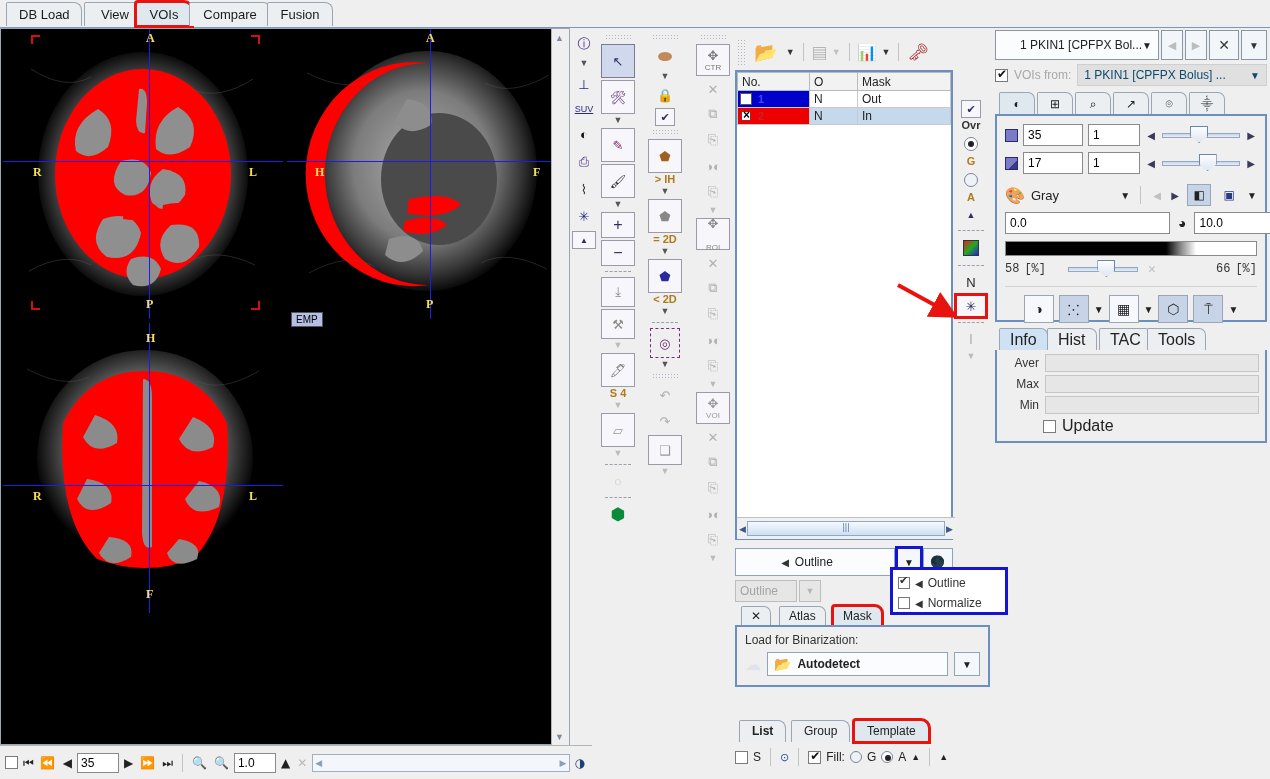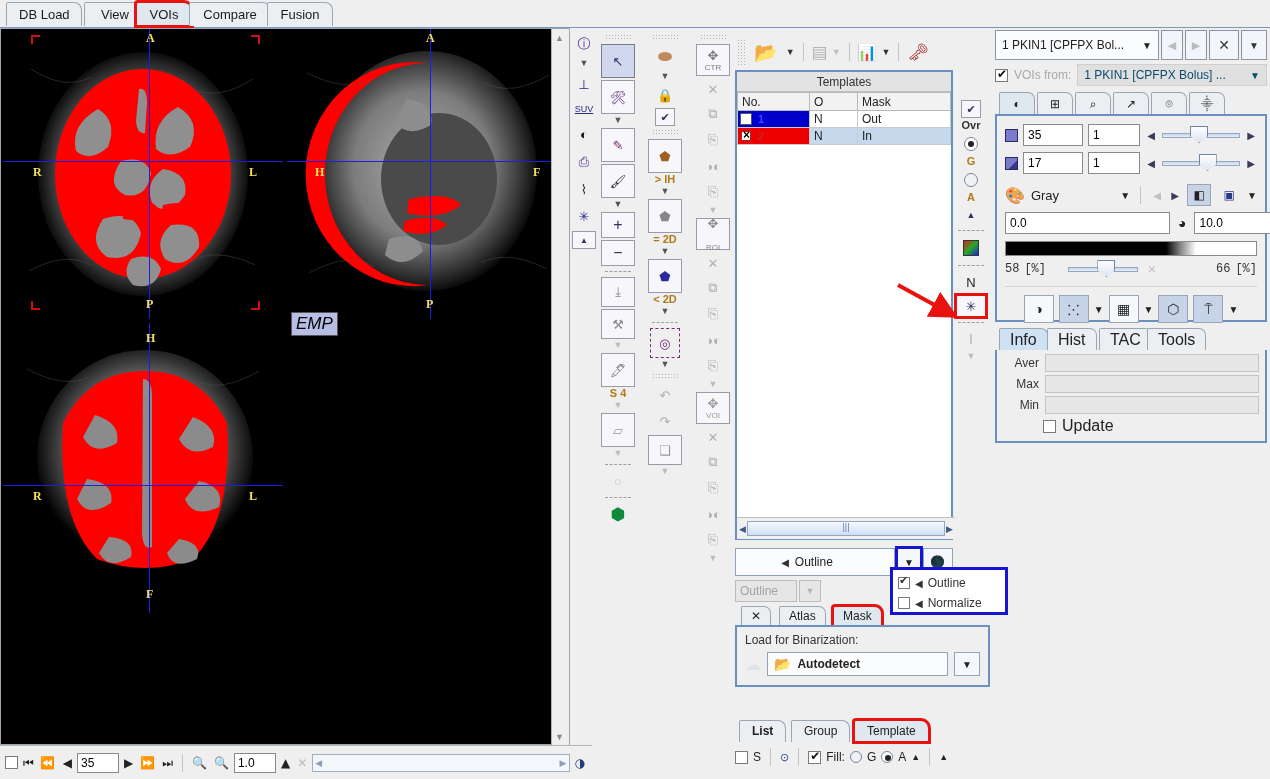--- a/index.html
+++ b/index.html
@@ -52,23 +52,22 @@
   .cross-h { height: 1px; }
   .orient {
     position: absolute; color: #f6e05a; font-size: 12px;
     font-family: "Liberation Serif", serif; font-weight: bold;
   }
   .corner { position: absolute; border-color: #d01010; border-style: solid; width: 9px; height: 9px; }
 
   #empbtn {
     position: absolute; left: 291px; top: 312px;
     background: #b6bee6; border: 1px solid #555;
-    font-size: 17px; padding: 1px 4px; color: #000;
+    font-size: 10px; padding: 1px 4px; color: #000;
     font-family: "Liberation Sans", sans-serif;
-    font-style: italic;
   }
 
   
   #imgctl {
     position: absolute; left: 0; top: 745px; width: 592px; height: 34px;
     background: #efefef; border-top: 1px solid #b5b5b5;
     display: flex; align-items: center; gap: 3px; padding: 0 5px;
   }
   .chkbox {
     width: 13px; height: 13px; background: #fff; border: 1px solid #7a7a7a;
@@ -214,21 +213,21 @@
   }
   .radio { width: 12px; height: 12px; border: 1px solid #7a8696; border-radius: 50%; background: #eef2f7; display: inline-block; position: relative; }
   .radio.on { background: #fff; }
   .radio.on::after { content: ""; position: absolute; left: 3px; top: 3px; width: 6px; height: 6px; border-radius: 50%; background: #222; }
 
   
   #rightpanel { position: absolute; left: 995px; top: 30px; width: 272px; height: 745px; }
   #titlerow { display: flex; height: 30px; gap: 2px; }
   #titlefield {
     flex: 1; border: 1px solid #8a96a6; background: #fbfcfe;
-    display: flex; align-items: center; justify-content: space-between;
+    display: flex; align-items: center; justify-content: flex-end;
     padding: 0 6px; font-size: 12px;
   }
   .sqbtn {
     border: 1px solid #8a96a6; background: #f2f5f9;
     display: flex; align-items: center; justify-content: center;
     font-size: 11px; color: #333;
   }
   .sqbtn.dim { color: #bcbcbc; }
   #voisfrom {
     height: 24px; margin-top: 3px; display: flex; align-items: center; gap: 6px;
@@ -569,21 +568,20 @@
     <span class="sep"></span>
     <span style="font-size:16px;color:#2a4a9a;">📊</span>
     <span style="font-size:9px;color:#333;">▼</span>
     <span class="sep"></span>
     <span style="font-size:17px;color:#a02a2a;">🗝</span>
   </div>
 
   <div id="centerpanel">
 
     <div id="tplbox">
-      <div id="tplheader">Templates</div>
       <table class="tpl">
         <tbody>
             <tr>
           <th style="width:72px;margin-left:17px;">No.</th>
           <th style="width:48px;">O</th>
           <th>Mask</th>
         </tr>
         <tr>
           <td class="cellno" style="background:#0000cc;color:#4444ff;">
             <span class="rowbox"></span><span>1</span>

